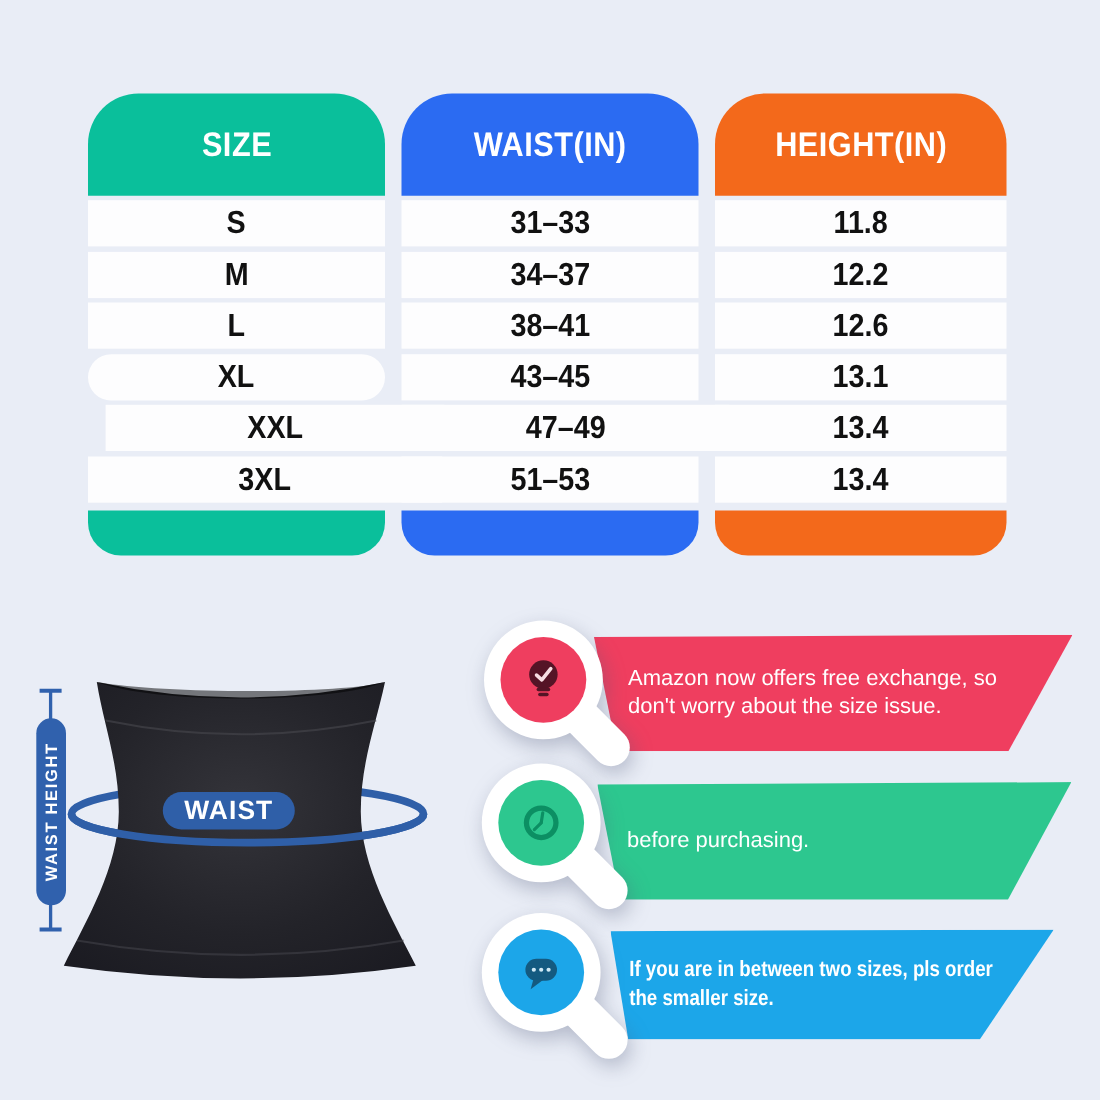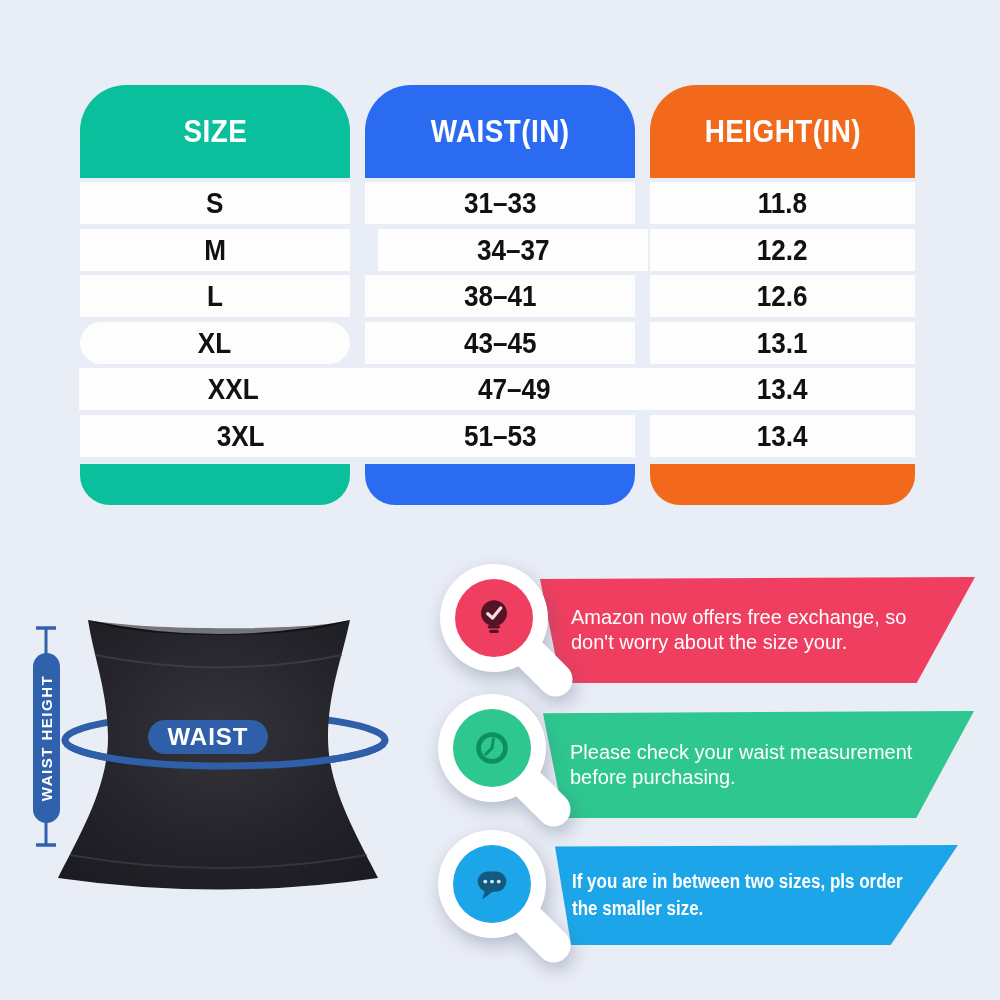--- a/index.html
+++ b/index.html
@@ -50,21 +50,21 @@
     <div class="cell" style="left:365px;width:270px;top:182px;justify-content:center;">
         <span class="cond">31–33</span>
       </div>
     <div class="cell" style="left:650px;width:265px;top:182px;text-align:center;">
         <span class="cond">11.8</span>
       </div>
 
     <div class="cell" style="left:80px;width:270px;top:229px;">
         <span class="cond">M</span>
       </div>
-    <div class="cell" style="left:365px;width:270px;top:229px;margin-left:13px;">
+    <div class="cell" style="left:365px;width:270px;top:229px;">
         <span class="cond">34–37</span>
       </div>
     <div class="cell" style="left:650px;width:265px;top:229px;">
         <span class="cond">12.2</span>
       </div>
 
     <div class="cell" style="left:80px;width:270px;top:275px;">
         <span class="cond">L</span>
       </div>
     <div class="cell" style="left:365px;width:270px;top:275px;">
@@ -77,21 +77,21 @@
     <div class="cell" style="left:80px;width:270px;top:322px;border-radius:21px;">
         <span class="cond">XL</span>
       </div>
     <div class="cell" style="left:365px;width:270px;top:322px;">
         <span class="cond">43–45</span>
       </div>
     <div class="cell" style="left:650px;width:265px;top:322px;">
         <span class="cond">13.1</span>
       </div>
 
-    <div class="cell" style="left:79px;width:308px;top:368px;">
+    <div class="cell" style="left:96px;width:308px;top:368px;">
         <span class="cond">XXL</span>
       </div>
     <div class="cell" style="left:365px;width:298px;top:368px;">
         <span class="cond">47–49</span>
       </div>
     <div class="cell" style="left:650px;width:265px;top:368px;">
         <span class="cond">13.4</span>
       </div>
 
     <div class="cell" style="left:80px;width:322px;top:415px;">
@@ -142,39 +142,38 @@
       <line x1="26" y1="35" x2="26" y2="252" stroke-width="3"></line>
       <line x1="16" y1="252" x2="36" y2="252" stroke-width="3.5"></line>
     </g>
     <rect x="13" y="60" width="27" height="170" rx="13.5" fill="#3061ad"></rect>
     <text transform="translate(32,145) rotate(-90)" text-anchor="middle" font-size="15" font-weight="bold" fill="#ffffff" font-family="Liberation Sans, DejaVu Sans, sans-serif" letter-spacing="1.5">WAIST HEIGHT</text>
   </svg>
 
   <div>
     <div class="banner clip-a bg-red" style="left:540px;top:577px;width:404px;height:106px;padding-left:31px;">
       <p>Amazon now offers free exchange, so</p>
-      <p>don't worry about the size your.</p>
+      <p>don't worry about the size issue.</p>
     </div>
     <div class="bub">
       <div class="tail" style="left:523px;top:625px;"></div>
       <div class="wcircle" style="left:440px;top:564px;"></div>
       <div class="ccircle bg-red" style="left:455px;top:579px;">
         <svg width="46" height="46" viewBox="0 0 48 48">
           <circle cx="24" cy="19" r="13.5" fill="#551426"></circle>
           <rect x="17.5" y="31.5" width="13" height="3.4" rx="1.7" fill="#551426"></rect>
           <rect x="19" y="36.2" width="10" height="3.4" rx="1.7" fill="#551426"></rect>
           <path d="M 17.5 19.5 L 22.5 24 L 31 13.5" fill="none" stroke="#f6dde2" stroke-width="3.4" stroke-linecap="round" stroke-linejoin="round"></path>
         </svg>
       </div>
     </div>
   </div>
 
   <div>
     <div class="banner clip-a bg-grn" style="left:543px;top:711px;width:404px;height:107px;padding-left:27px;">
-      <p>Please check your waist measurement</p>
       <p>before purchasing.</p>
     </div>
     <div class="bub">
       <div class="tail" style="left:521px;top:755px;"></div>
       <div class="wcircle" style="left:438px;top:694px;"></div>
       <div class="ccircle bg-grn" style="left:453px;top:709px;">
         <svg width="46" height="46" viewBox="0 0 48 48">
           <circle cx="24" cy="24" r="14" fill="none" stroke="#0c8f63" stroke-width="5"></circle>
           <line x1="24" y1="24" x2="25.5" y2="14.5" stroke="#0c8f63" stroke-width="3" stroke-linecap="round"></line>
           <line x1="24" y1="24" x2="17.5" y2="30.5" stroke="#0c8f63" stroke-width="3" stroke-linecap="round"></line>

